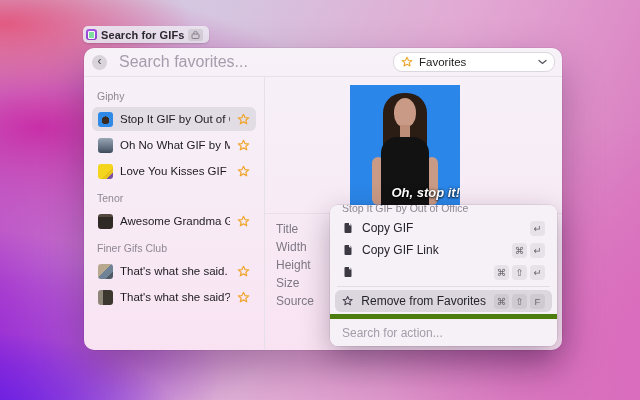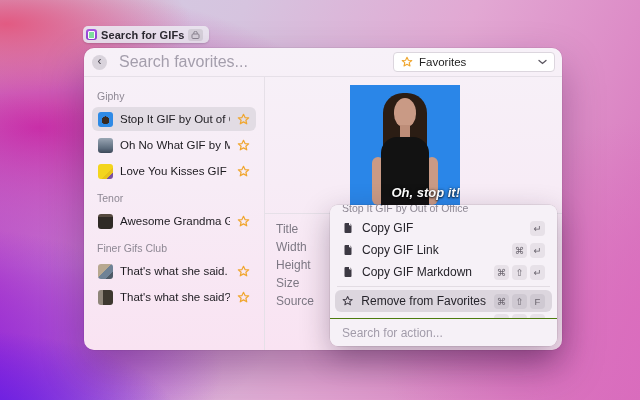--- a/index.html
+++ b/index.html
@@ -29,21 +29,21 @@
   .window{
     position:absolute;left:84px;top:48px;width:478px;height:302px;border-radius:10px;
     background:linear-gradient(180deg,#f7f1f8 0%,#f7ecf6 45%,#f9e3f2 100%);
     box-shadow:0 18px 40px rgba(60,10,70,.35), 0 0 0 .5px rgba(0,0,0,.1);
   }
   .win-header{height:28px;display:flex;align-items:center;padding:0 8px;position:relative;}
   .back-btn{width:15px;height:15px;border-radius:50%;background:#d9d3dc;color:#4a4650;
     display:flex;align-items:center;justify-content:center;font-size:12px;line-height:1;padding-bottom:2px;box-sizing:border-box;}
   .search-placeholder{margin-left:12px;font-size:16px;color:#a49eac;}
   .dropdown{position:absolute;right:7px;top:4px;width:162px;height:20px;background:#fff;
-    border:1px solid #dcd6de;border-radius:4px;display:flex;align-items:center;padding:0 7px;gap:6px;box-sizing:border-box;}
+    border:1px solid #dcd6de;border-radius:9px;display:flex;align-items:center;padding:0 7px;gap:6px;box-sizing:border-box;}
   .dropdown-label{font-size:11.5px;color:#222;}
   .dropdown-chevron{margin-left:auto;}
   .hdr-divider{height:1px;background:#e6e0e8;}
 
   .content{display:flex;height:273px;}
   .sidebar{width:181px;border-right:1px solid #e6e0e8;padding:4px 8px;box-sizing:border-box;}
   .section-title{font-size:10.5px;color:#8e8894;margin:9px 5px 5px;}
   .list-item{height:24px;border-radius:6px;display:flex;align-items:center;gap:7px;padding:0 6px;margin:2px 0;}
   .list-item.selected{background:#e2dce4;}
   .list-item .label{font-size:11.5px;color:#1d1b20;white-space:nowrap;overflow:hidden;}
@@ -80,21 +80,21 @@
   .ap-row{height:22px;border-radius:6px;display:flex;align-items:center;gap:8px;padding:0 7px;}
   .ap-row .ap-label{font-size:12px;color:#26242b;white-space:nowrap;}
   .ap-row.selected{background:#dcd6de;}
   .badges{margin-left:auto;display:flex;gap:3px;}
   .kbd{min-width:15px;height:15px;padding:0 2px;border-radius:4px;background:#e7e1e8;color:#6b656f;
     font-size:9.5px;display:flex;align-items:center;justify-content:center;box-sizing:border-box;}
   .ap-row.selected .kbd{background:#cfc9d2;}
   .ap-divider{height:1px;background:#e2dce3;margin:3px 2px;}
   .ap-peek{height:6px;overflow:hidden;display:flex;justify-content:flex-end;padding:0 7px;margin-top:2px;}
   .ap-peek .kbd{margin-left:3px;}
-  .ap-footer{border-top:1px solid #4d7c0f;height:27px;display:flex;align-items:center;padding:0 12px;flex:0 0 auto;}
+  .ap-footer{border-top:5px solid #4d7c0f;height:27px;display:flex;align-items:center;padding:0 12px;flex:0 0 auto;}
   .ap-footer span{font-size:12px;color:#a29caa;}
   svg{display:block;}
 </style>
 </head>
 <body>
 
 <div class="pill">
   <span class="pill-appicon">
       <i></i>
     </span>
@@ -242,21 +242,20 @@
           <span class="kbd">⌘</span>
           <span class="kbd">↵</span>
         </span>
       </div>
 
       <div class="ap-row">
         <svg width="12" height="12" viewBox="0 0 12 12">
             <path d="M3.5 1 h4 l2 2 v7 a1 1 0 0 1 -1 1 h-5 a1 1 0 0 1 -1 -1 V2 a1 1 0 0 1 1 -1 Z" fill="#3c3943"></path>
             <path d="M7.5 1 v2 h2" fill="none" stroke="#f6f1f7" stroke-width="1"></path>
           </svg>
-        <span class="ap-label">Copy GIF Markdown</span>
         <span class="badges">
           <span class="kbd">⌘</span>
           <span class="kbd">⇧</span>
           <span class="kbd">↵</span>
         </span>
       </div>
 
       <div class="ap-divider"></div>
 
       <div class="ap-row selected">

